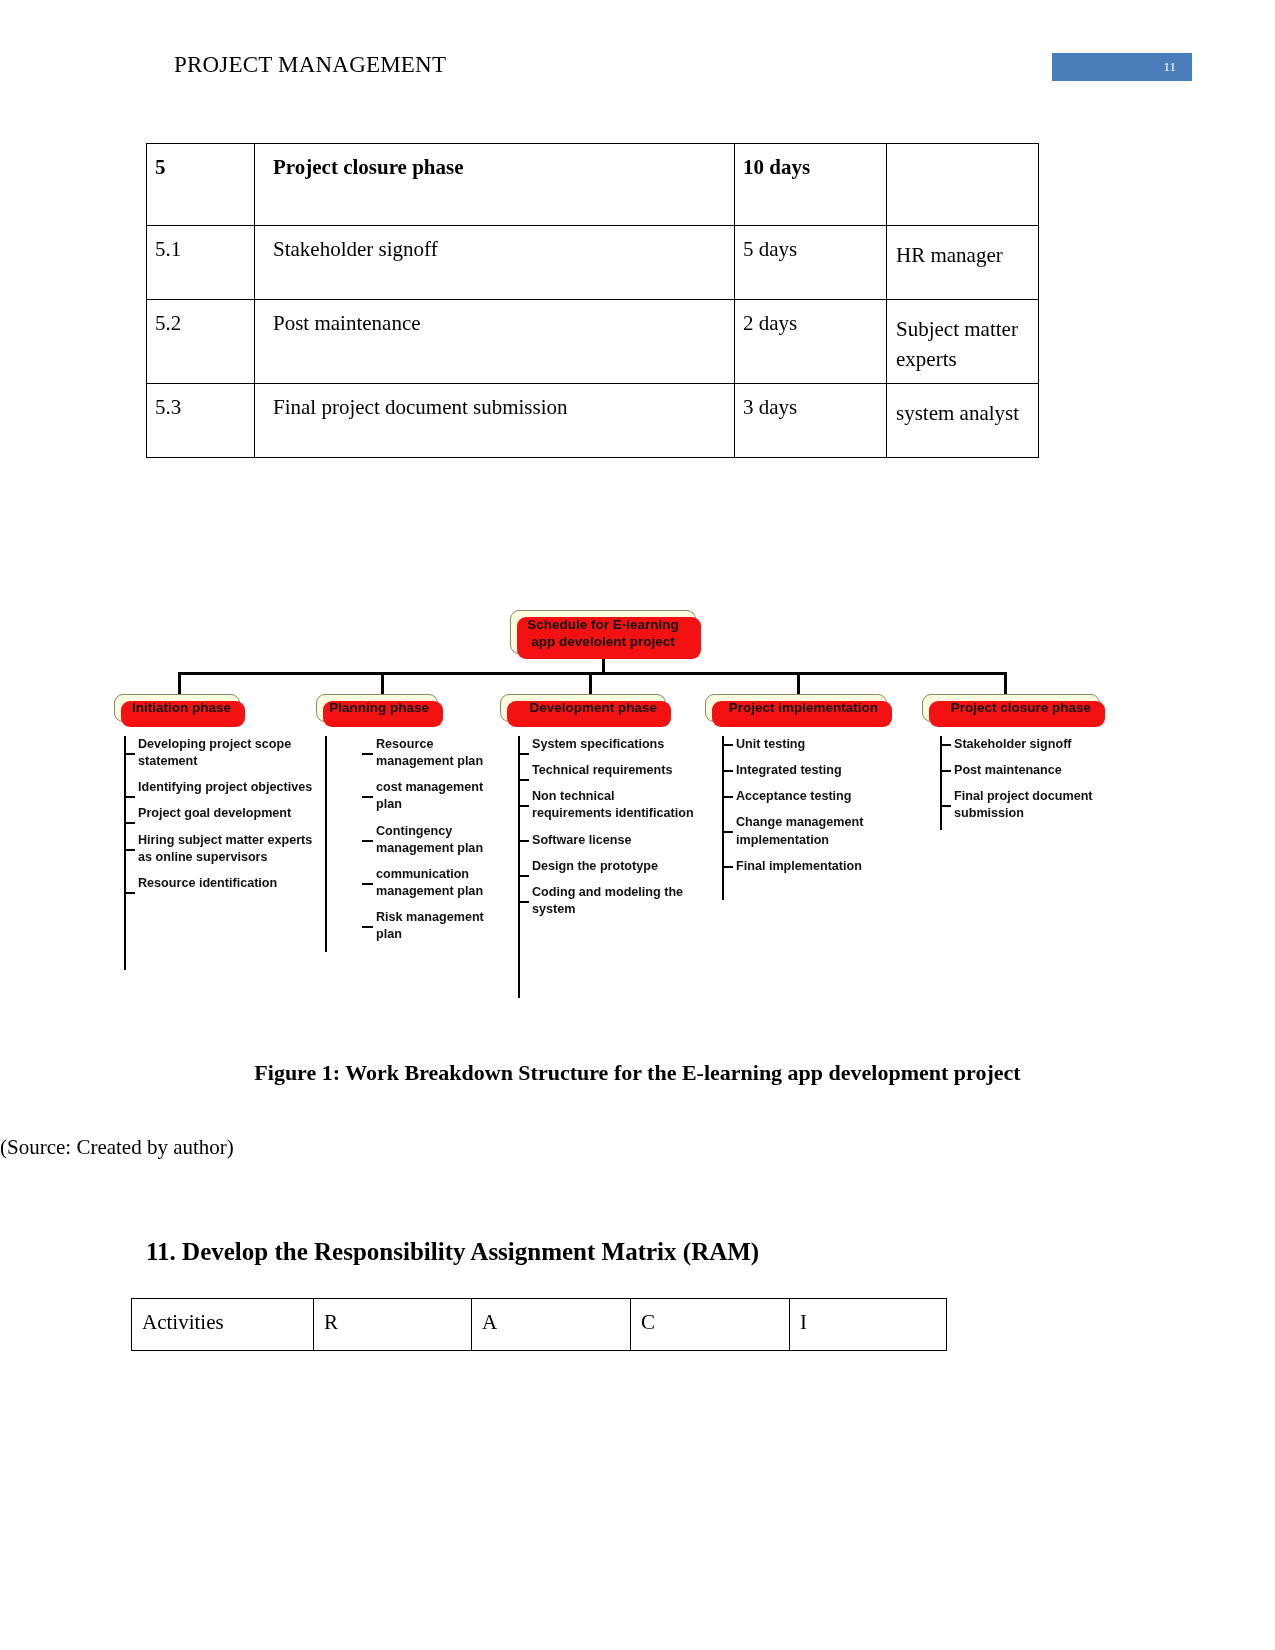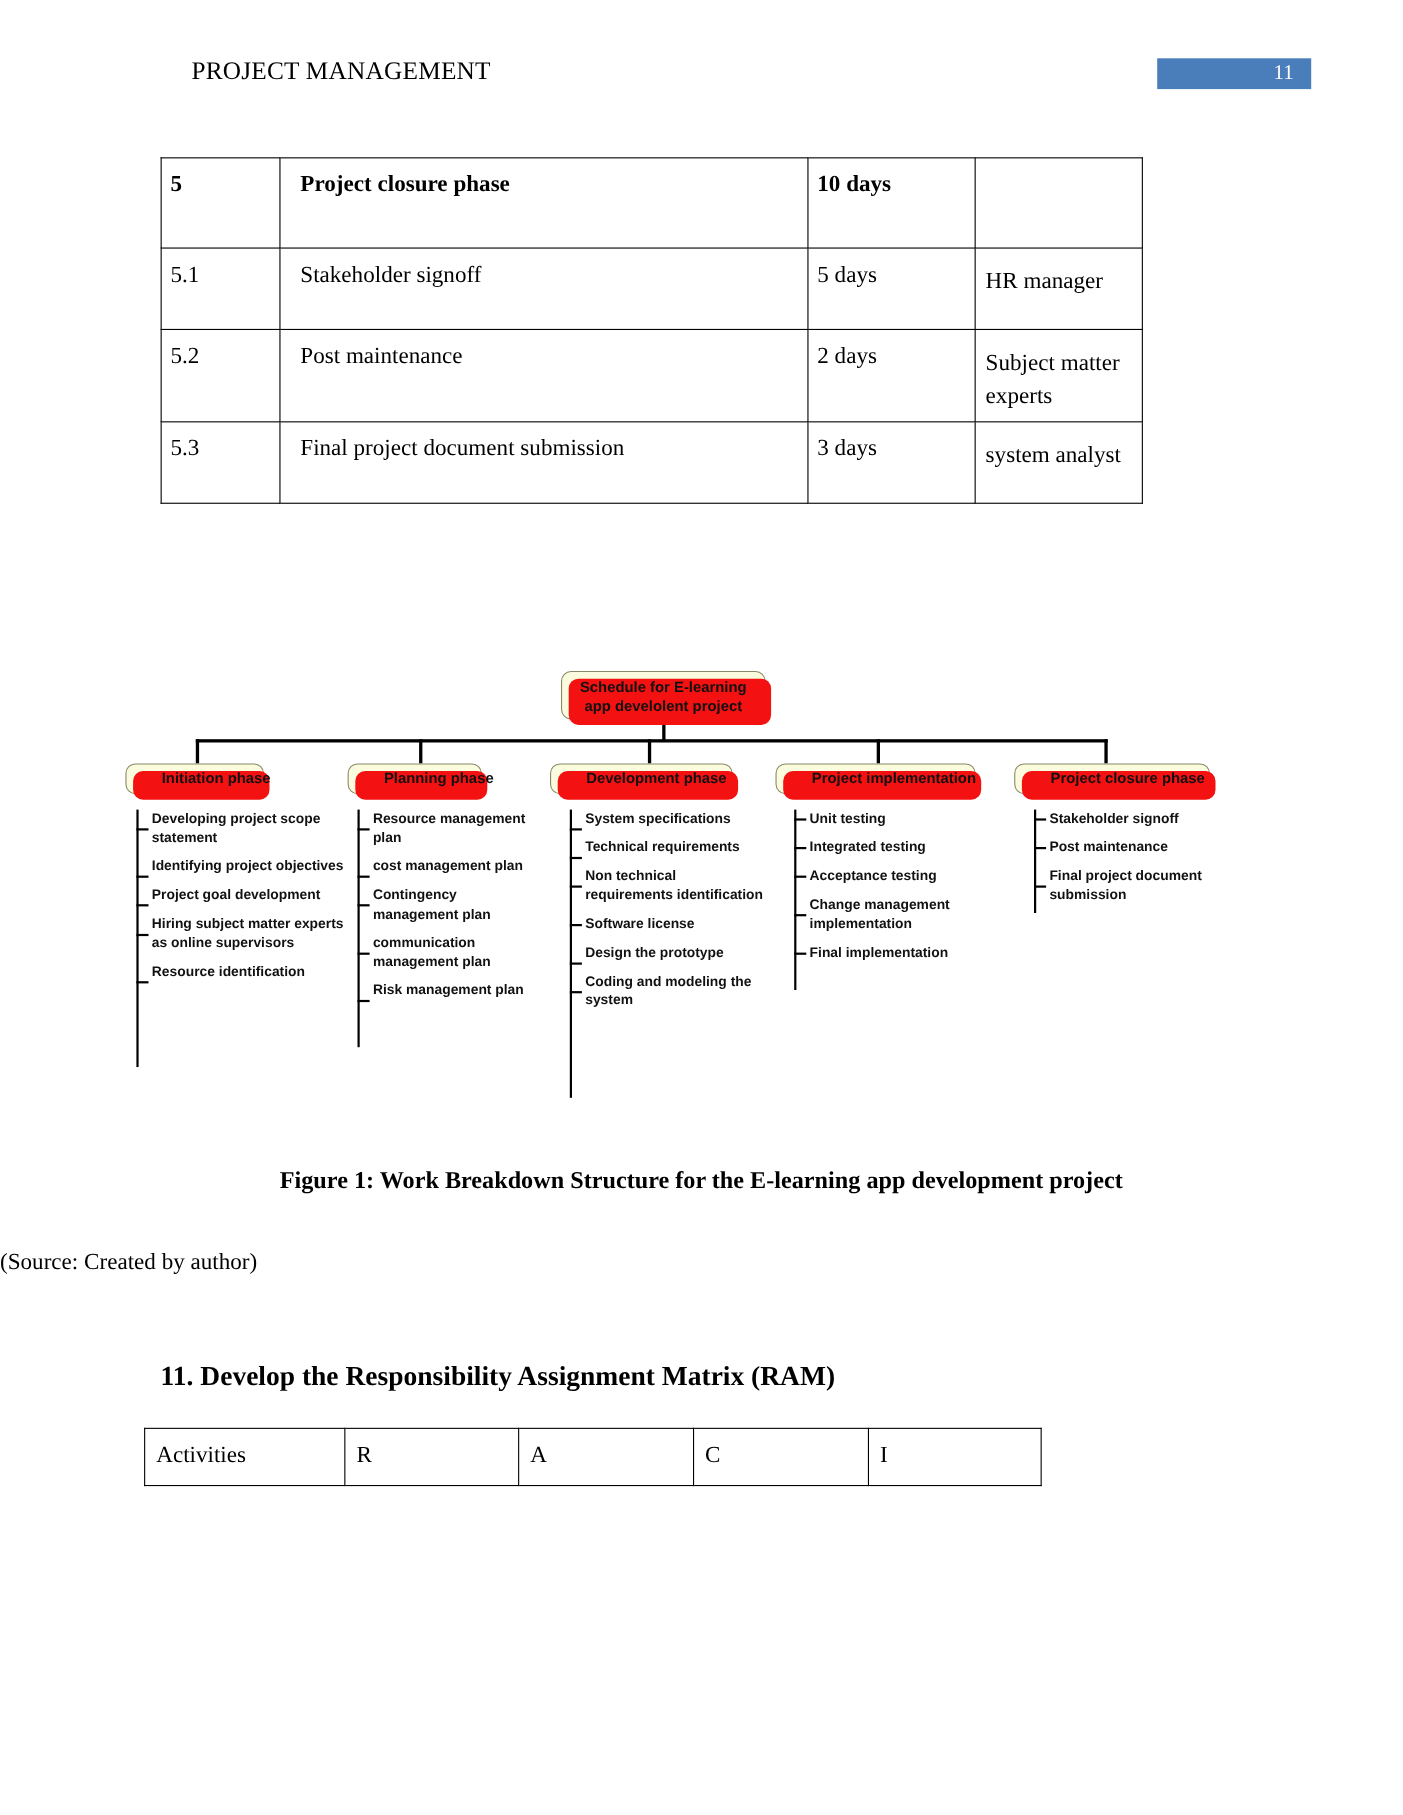--- a/index.html
+++ b/index.html
@@ -31,21 +31,21 @@
     white-space: nowrap;
   }
   .page-number-badge {
     position: absolute;
     right: 83px;
     top: 1px;
     width: 140px;
     height: 28px;
     background: #4a7ebb;
     color: #ffffff;
-    font-size: 19px;
+    font-size: 13px;
     text-align: right;
     padding-right: 16px;
     line-height: 28px;
   }
 
   
   .schedule-table {
     position: absolute;
     left: 146px;
     top: 143px;
@@ -106,21 +106,21 @@
     width: 186px;
     height: 44px;
     display: flex;
     align-items: flex-start;
     justify-content: center;
   }
   .node-phase {
     height: 28px;
     display: flex;
     align-items: center;
-    justify-content: flex-start;
+    justify-content: flex-end;
     white-space: nowrap;
     top: 104px;
     padding-left: 32px;
   }
 
   .conn {
     position: absolute;
     background: #000000;
     z-index: 1;
   }
@@ -279,21 +279,21 @@
 
   <div class="leaf-col" style="left:124px; top:146px; width:190px;">
     <div class="spine" style="height:234px;"></div>
     <div class="leaf t2"><span class="tick"></span><span>Developing project scope statement</span></div>
     <div class="leaf t2"><span class="tick"></span><span>Identifying project objectives</span></div>
     <div class="leaf t2"><span class="tick"></span><span>Project goal development</span></div>
     <div class="leaf t2"><span class="tick"></span><span>Hiring subject matter experts as online supervisors</span></div>
     <div class="leaf t2"><span class="tick"></span><span>Resource identification</span></div>
   </div>
 
-  <div class="leaf-col" style="left:325px; top:146px; width:170px;">
+  <div class="leaf-col" style="left:325px; top:146px; width:170px;padding-left:37px;">
     <div class="spine" style="height:216px;"></div>
     <div class="leaf t2"><span class="tick"></span><span>Resource management plan</span></div>
     <div class="leaf t2"><span class="tick"></span><span>cost management plan</span></div>
     <div class="leaf t2"><span class="tick"></span><span>Contingency management plan</span></div>
     <div class="leaf t2"><span class="tick"></span><span>communication management plan</span></div>
     <div class="leaf t2"><span class="tick"></span><span>Risk management plan</span></div>
   </div>
 
   <div class="leaf-col" style="left:722px; top:146px; width:168px;">
     <div class="spine" style="height:164px;"></div>

